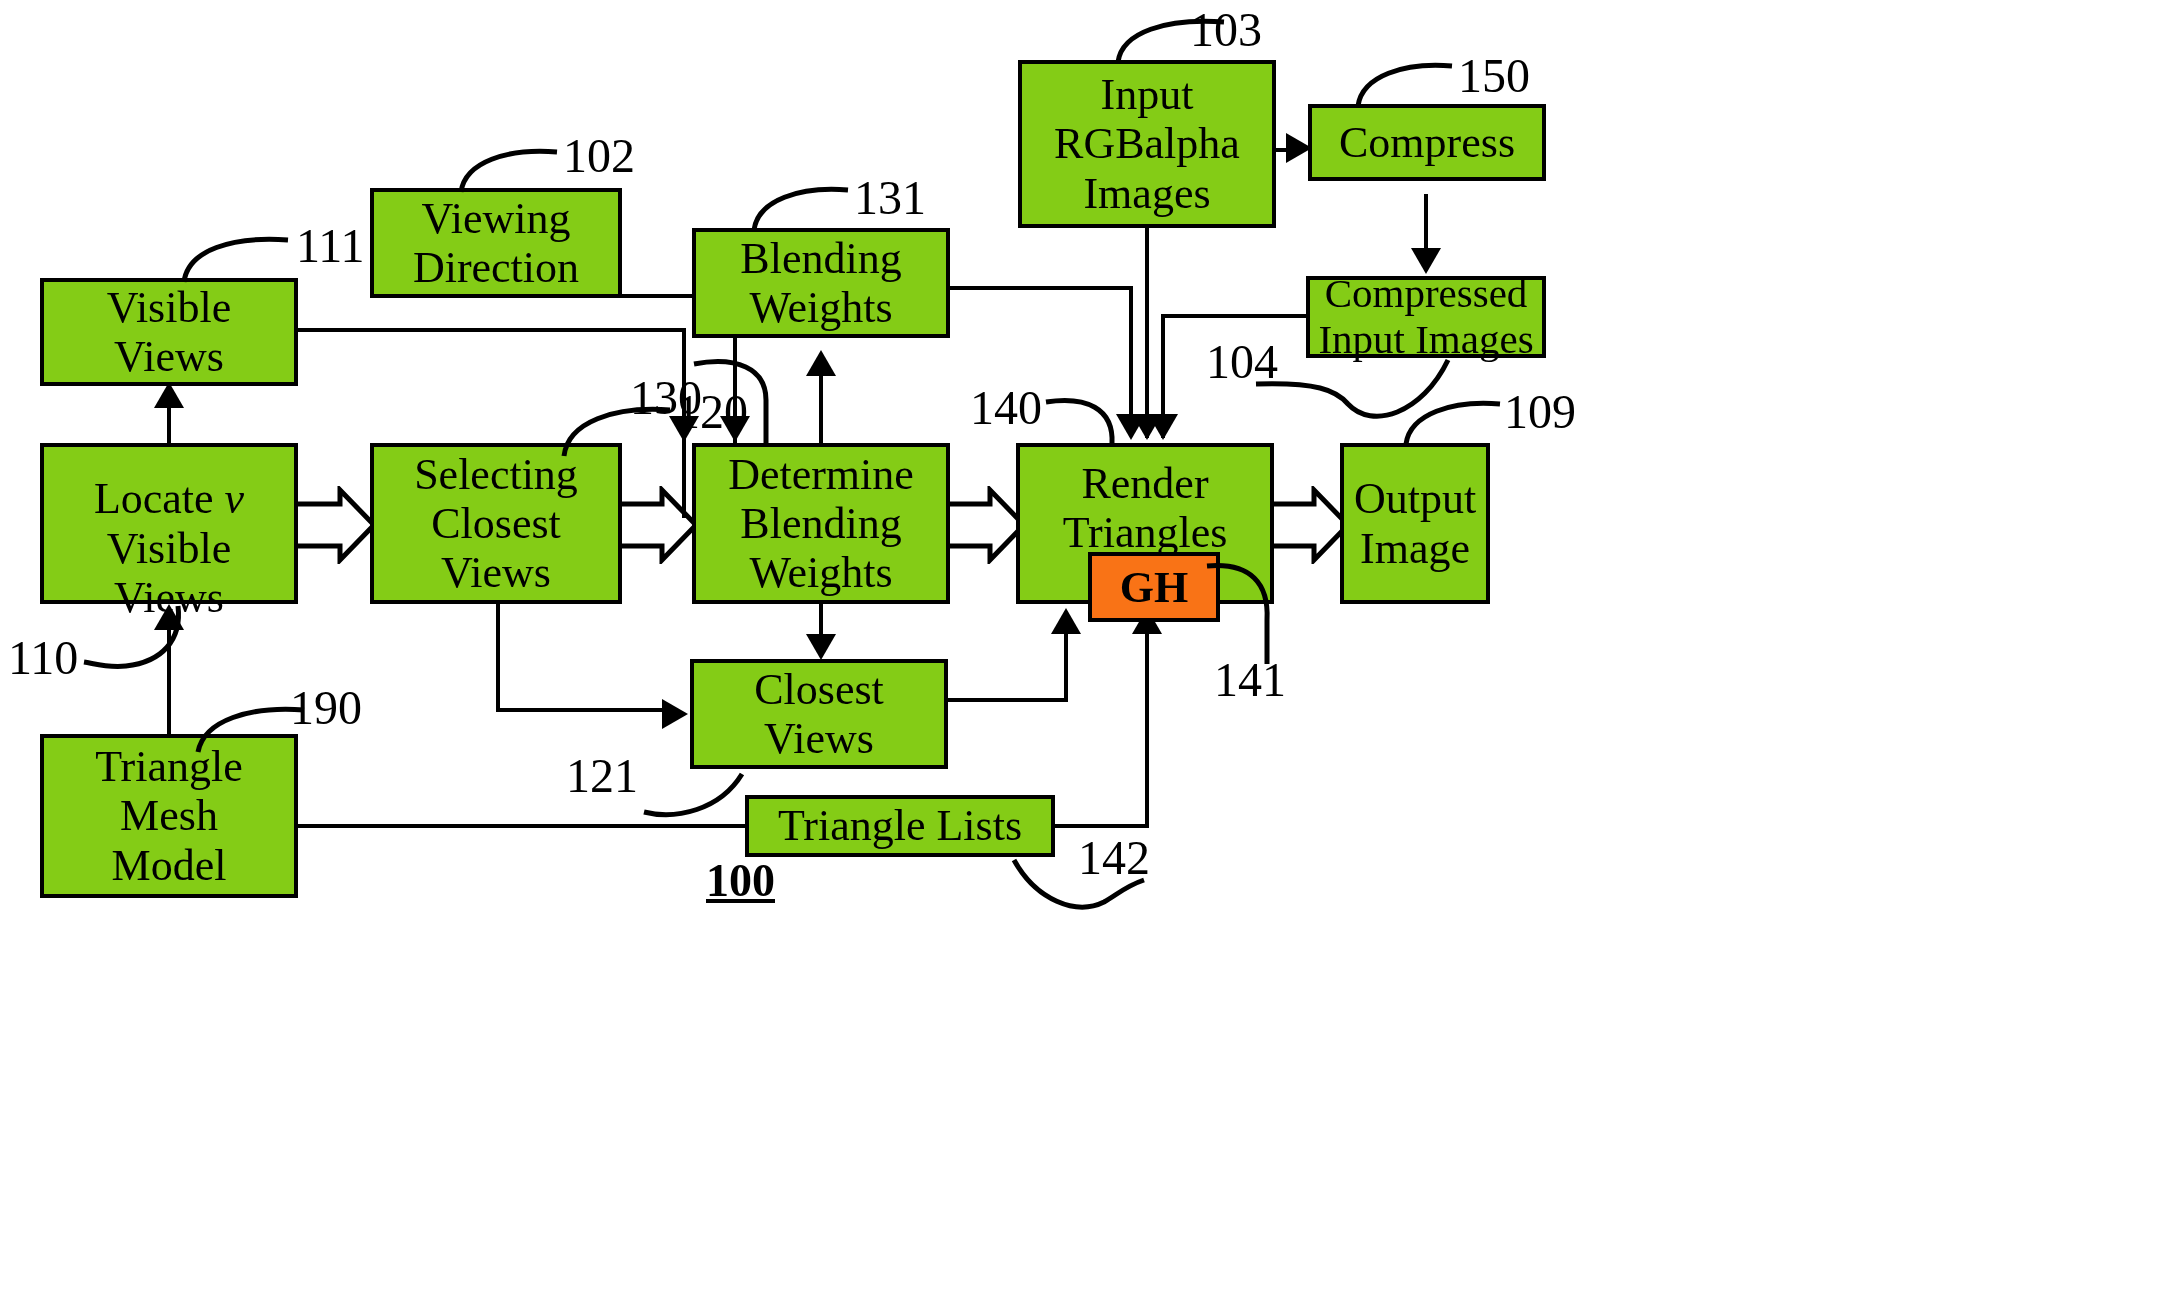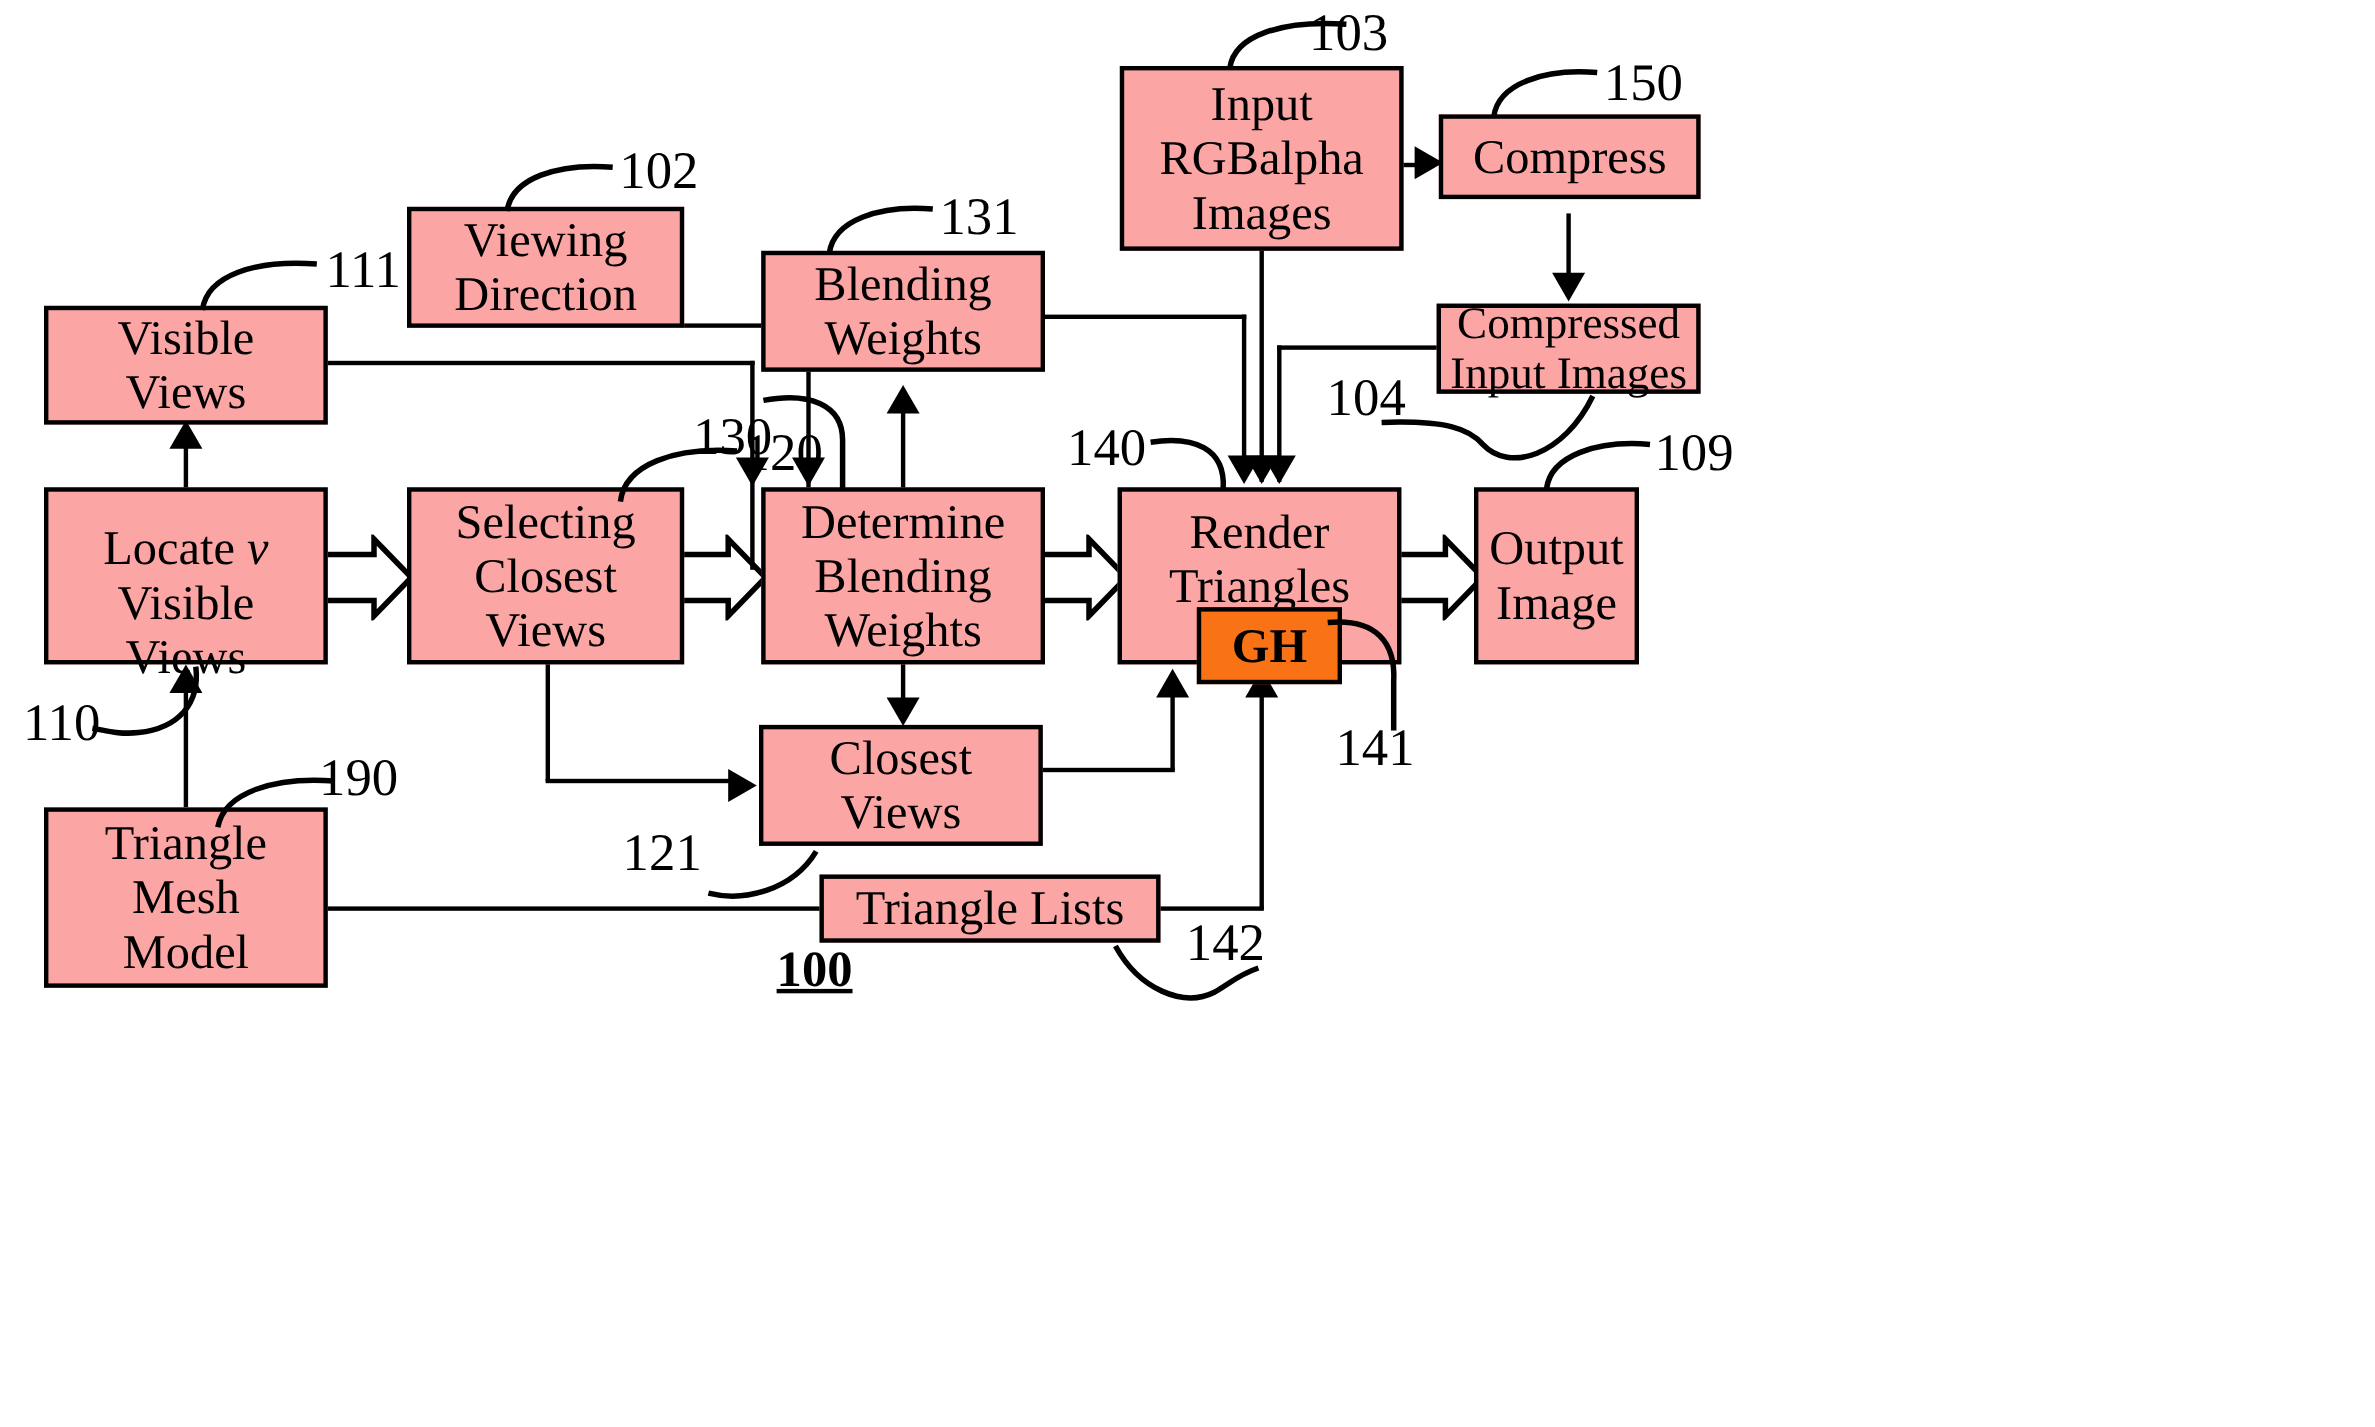--- a/index.html
+++ b/index.html
@@ -1,19 +1,19 @@
 <!DOCTYPE html>
 <html><head>
 <meta charset="utf-8">
 <style>
   html,body{margin:0;padding:0;background:#fff;}
   #page{position:relative;width:2159px;height:1297px;background:#fff;
         font-family:"Liberation Serif", serif; color:#000; overflow:hidden;}
 
-  .box{position:absolute;border:4px solid #000;background:#fca5a5;
+  .box{position:absolute;border:4px solid #000;background:#84cc16;
        display:flex;align-items:center;
        text-align:center;line-height:1.12;font-size:44px;box-sizing:border-box;z-index:5;}
   .box .lbl{display:block;width:100%;padding:0 4px;}
 
   .ref{position:absolute;font-size:48px;line-height:1;z-index:9;white-space:nowrap;}
   .ref.b100{font-weight:bold;text-decoration:underline;font-size:46px;}
 
   .vline{position:absolute;background:#000;width:4px;z-index:3;}
   .hline{position:absolute;background:#000;height:4px;z-index:3;}
 
@@ -272,21 +272,21 @@
       </svg>
   </div>
 
   <div class="ref" style="left:296px; top:222px;">111</div>
   <div class="ref" style="left:563px; top:132px;">102</div>
   <div class="ref" style="left:854px; top:174px;">131</div>
   <div class="ref" style="left:1190px; top:6px;">103</div>
   <div class="ref" style="left:1458px; top:52px;">150</div>
   <div class="ref" style="left:1206px; top:338px;">104</div>
   <div class="ref" style="left:1504px; top:388px;">109</div>
-  <div class="ref" style="left:21px; top:634px;">110</div>
+  <div class="ref" style="left:8px; top:634px;">110</div>
   <div class="ref" style="left:676px; top:388px;">120</div>
   <div class="ref" style="left:630px; top:334px;margin-top:40px;">130</div>
   <div class="ref" style="left:970px; top:384px;">140</div>
   <div class="ref" style="left:1214px; top:656px;">141</div>
   <div class="ref" style="left:566px; top:752px;">121</div>
   <div class="ref" style="left:290px; top:684px;">190</div>
   <div class="ref" style="left:1078px; top:834px;">142</div>
   <div class="ref b100" style="left:706px; top:858px;">100</div>
 
 </div>

